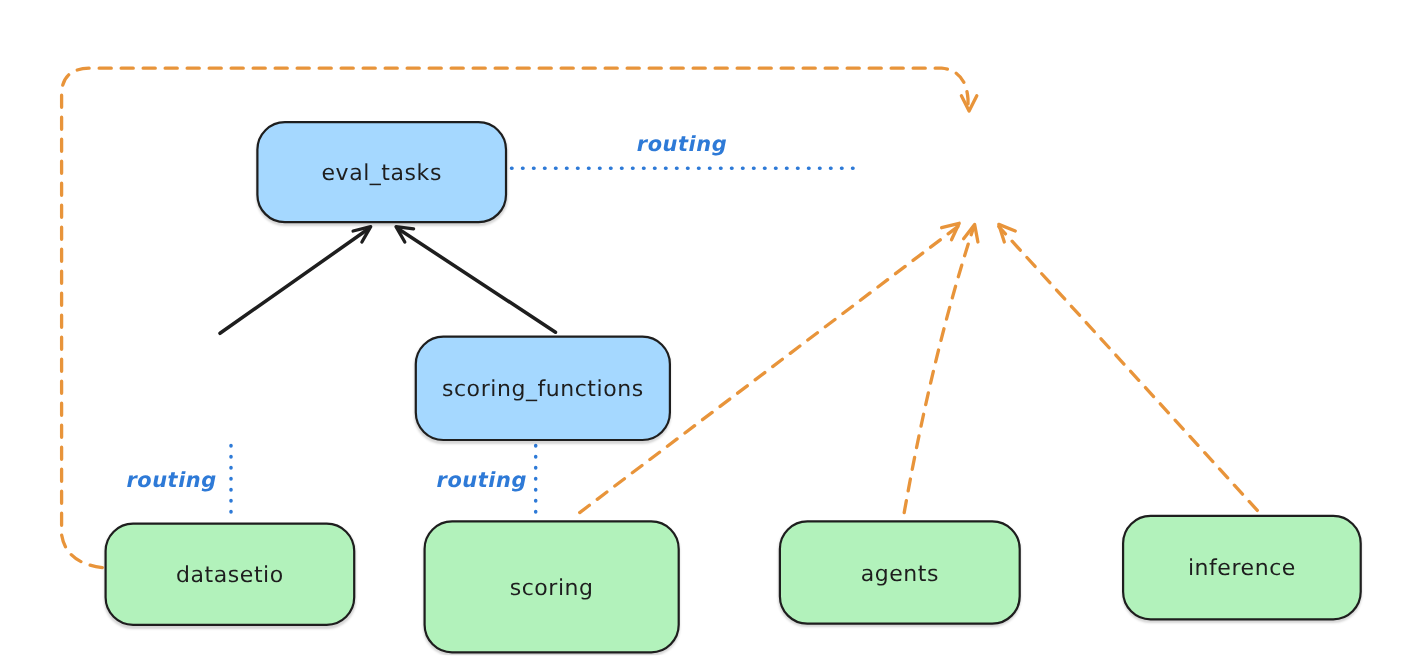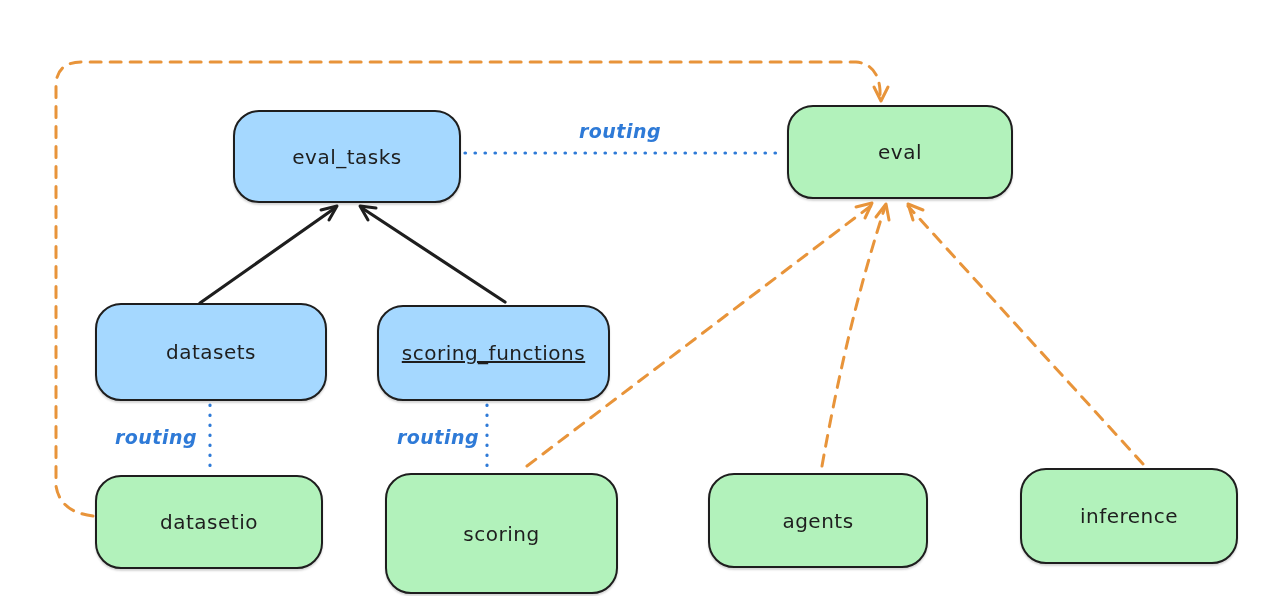--- a/index.html
+++ b/index.html
@@ -74,27 +74,21 @@
     <path class="e orangedash" d="M1143 464 L908 206"></path>
     <path class="e orangehead" d="M913 220 L908 204 L923 210"></path>
 
     <path class="e orangedash" d="M93 516 Q 60 512 56 486 L56 86 Q 56 62 82 62 L856 62 Q 878 64 880 90 L880 96"></path>
     <path class="e orangehead" d="M874 87 L881 101 L888 87"></path>
   </svg>
 
   <div class="node blue" style="left:233px;top:110px;width:228px;height:93px;">
     <span>eval_tasks</span>
   </div>
-  <div class="node green" style="left:787px;top:105px;width:226px;height:94px;">
-    <span>eval</span>
-  </div>
-  <div class="node blue" style="left:95px;top:303px;width:232px;height:98px;">
-    <span>datasets</span>
-  </div>
-  <div class="node blue" style="left:377px;top:305px;width:233px;height:96px;text-decoration:underline;">
+  <div class="node blue" style="left:377px;top:305px;width:233px;height:96px;">
     <span>scoring_functions</span>
   </div>
   <div class="node green" style="left:95px;top:475px;width:228px;height:94px;">
     <span>datasetio</span>
   </div>
   <div class="node green" style="left:385px;top:473px;width:233px;height:121px;">
     <span>scoring</span>
   </div>
   <div class="node green" style="left:708px;top:473px;width:220px;height:95px;">
     <span>agents</span>

